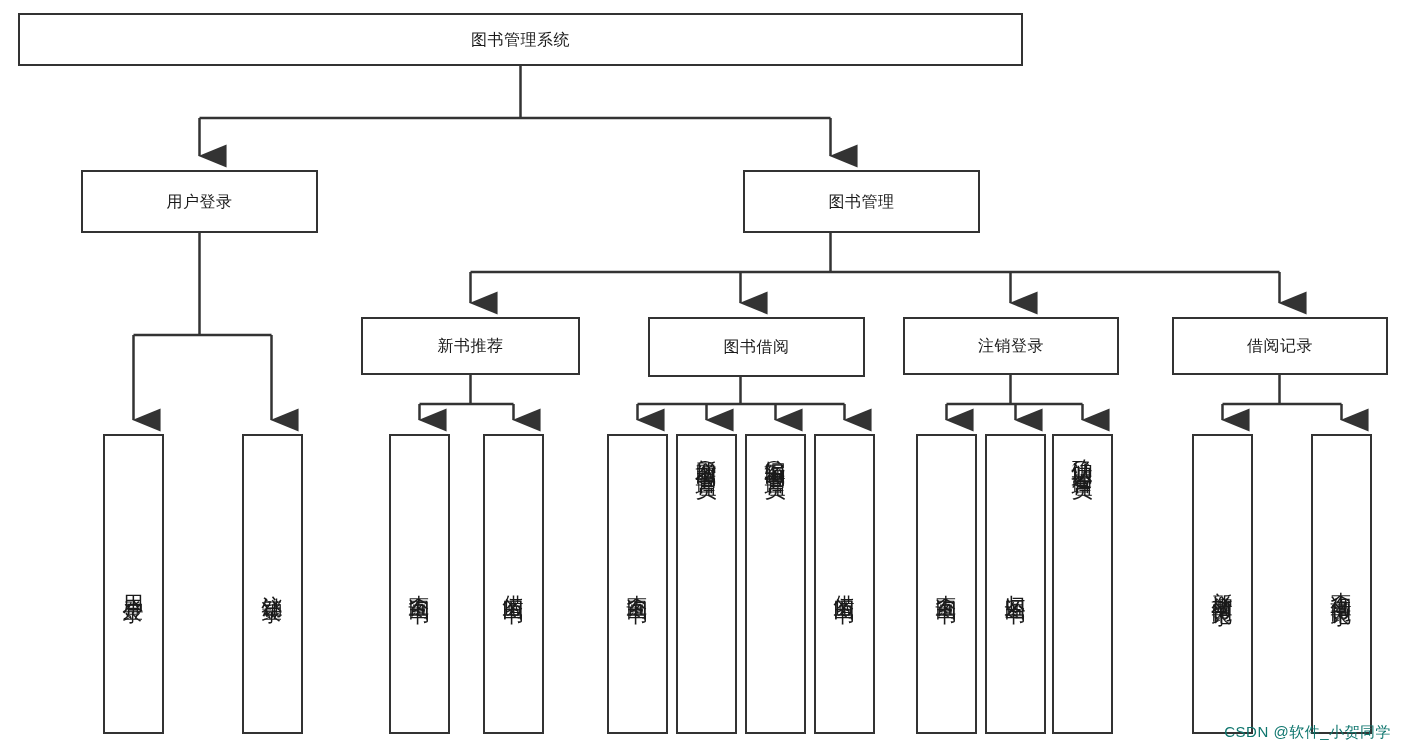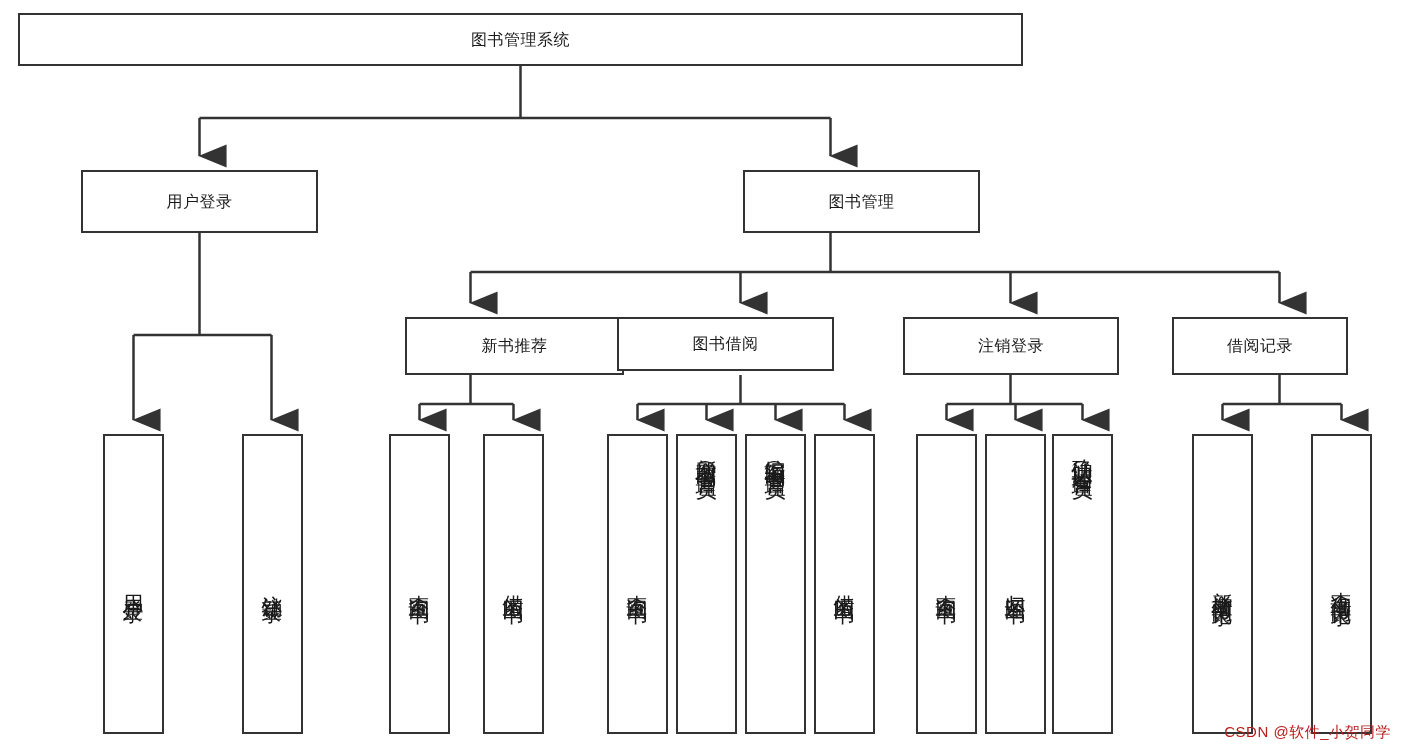--- a/index.html
+++ b/index.html
@@ -56,21 +56,21 @@
     text-orientation: upright;
     letter-spacing: 3px;
     line-height: 1;
     white-space: nowrap;
   }
   #watermark {
     position: absolute;
     right: 14px;
     bottom: 5px;
     font-size: 15px;
-    color: #b91c1c;
+    color: #0f766e;
     white-space: nowrap;
     letter-spacing: 0.5px;
   }
 </style>
 </head>
 <body>
 
 <div id="canvas">
 
   <svg id="diagram-svg" viewBox="0 0 1405 747" xmlns="http://www.w3.org/2000/svg">
@@ -133,33 +133,33 @@
   </div>
 
   <div class="node-box" style="left:81px; top:170px; width:237px; height:63px;">
     <span class="node-label-h">用户登录</span>
   </div>
 
   <div class="node-box" style="left:711px; top:170px; width:237px; height:63px;margin-left:32px;">
     <span class="node-label-h">图书管理</span>
   </div>
 
-  <div class="node-box" style="left:361px; top:317px; width:219px; height:58px;margin-left:44px;">
+  <div class="node-box" style="left:361px; top:317px; width:219px; height:58px;">
     <span class="node-label-h">新书推荐</span>
   </div>
 
-  <div class="node-box" style="left:617px; top:317px; width:217px; height:54px;">
+  <div class="node-box" style="left:648px; top:317px; width:217px; height:60px;">
     <span class="node-label-h">图书借阅</span>
   </div>
 
   <div class="node-box" style="left:903px; top:317px; width:216px; height:58px;">
     <span class="node-label-h">注销登录</span>
   </div>
 
-  <div class="node-box" style="left:1172px; top:317px; width:176px; height:58px;">
+  <div class="node-box" style="left:1172px; top:317px; width:216px; height:58px;">
     <span class="node-label-h">借阅记录</span>
   </div>
 
   <div class="node-box vertical centered" style="left:103px; top:434px; width:61px; height:300px;">
     <span class="node-label-v">用户登录</span>
   </div>
 
   <div class="node-box vertical centered" style="left:242px; top:434px; width:61px; height:300px;">
     <span class="node-label-v">注销登录</span>
   </div>

